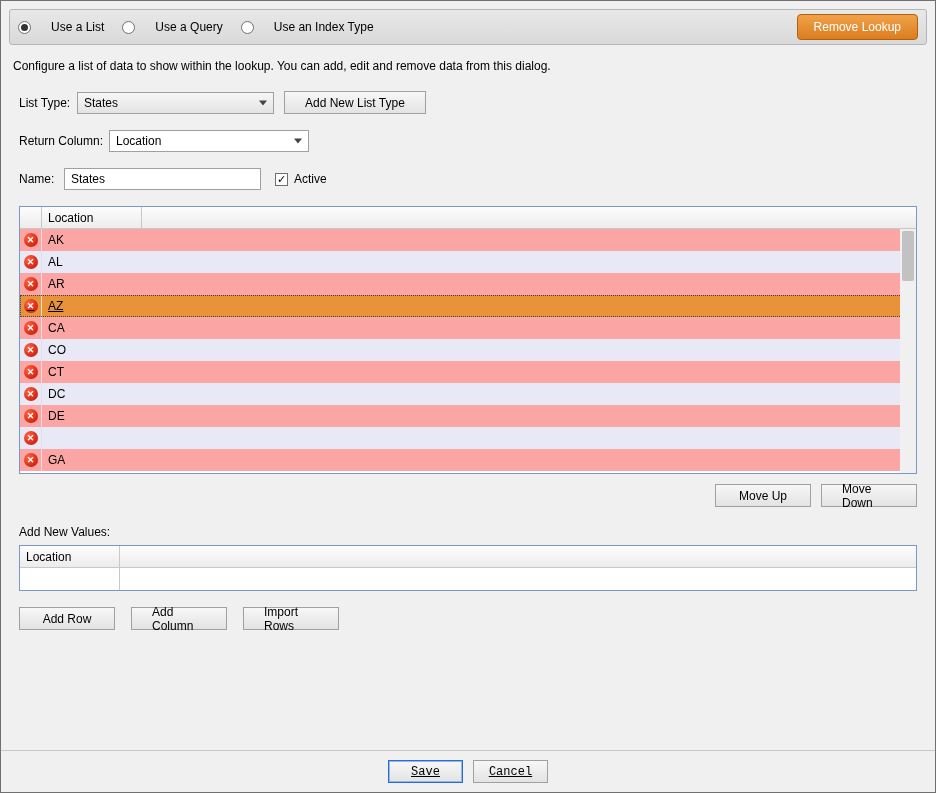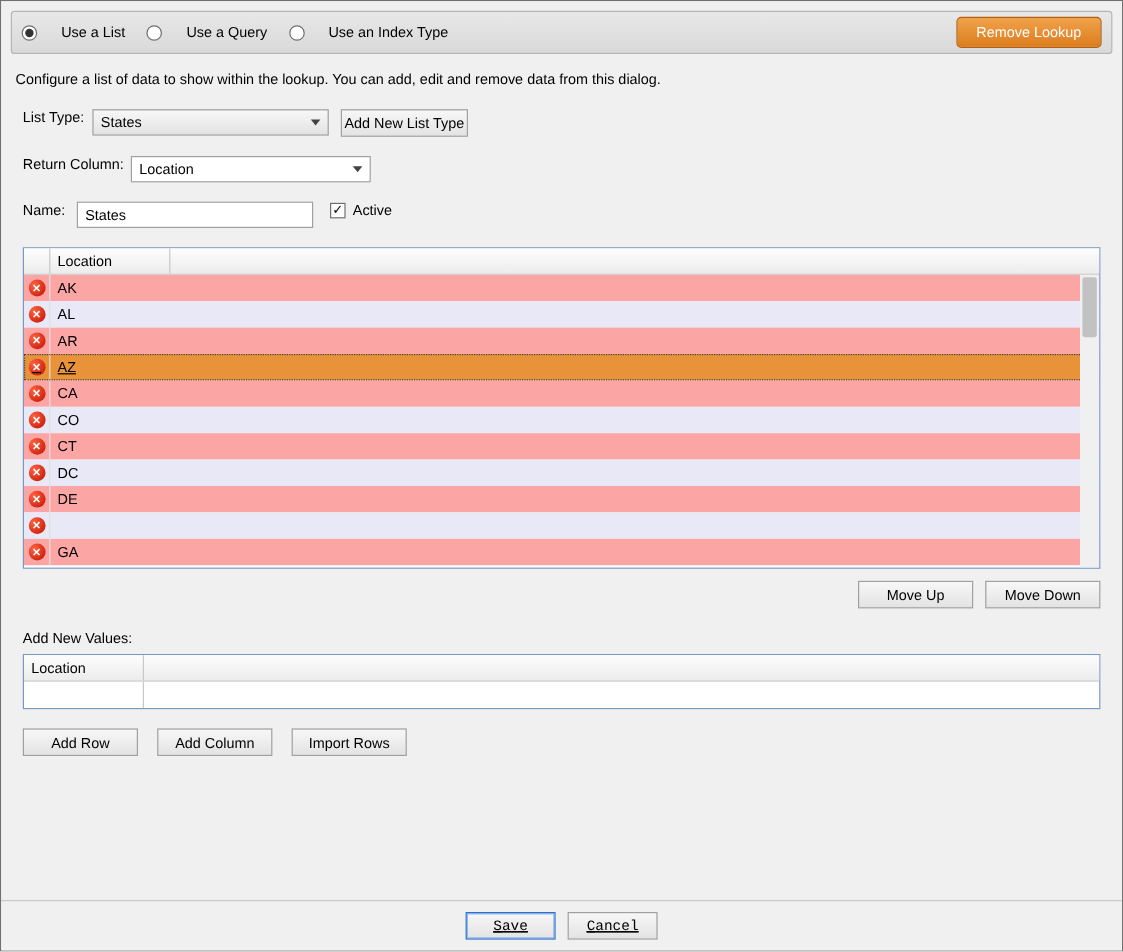--- a/index.html
+++ b/index.html
@@ -67,41 +67,41 @@
     height:26px; padding:0 16px;
     background: linear-gradient(#f0a24a,#dc7d1f);
     border:1px solid #b35f0d; border-radius:4px;
     color:#fff; font-size:12px;
     display:flex; align-items:center; cursor:pointer;
   }
 
   .desc { margin: 14px 4px 18px 4px; }
 
   .form-area { padding: 0 10px; }
-  .form-row { display:flex; align-items:flex-start; margin-bottom:16px; }
+  .form-row { display:flex; align-items:center; margin-bottom:16px; }
   .form-row label.lbl { width:85px; }
   .form-row.list-type label.lbl { width:58px; }
   .form-row.return-col label.lbl { width:90px; }
   .form-row.name label.lbl { width:45px; }
 
   .dropdown {
     height:22px; background:linear-gradient(#f7f7f7,#e3e3e3);
     border:1px solid #a0a0a0;
     display:flex; align-items:center; padding:0 6px; position:relative;
     cursor:pointer;
   }
   .dropdown .arrow {
     position:absolute; right:6px; top:50%; transform:translateY(-50%);
     width:0;height:0;border-left:4px solid transparent;border-right:4px solid transparent;border-top:5px solid #444;
   }
   .dd-list-type { width:197px; }
   .dd-return { width:200px; background:#fff; }
 
   .btn {
-    height:23px; padding:0 2px;
+    height:23px; padding:0 20px;
     background:linear-gradient(#f7f7f7,#e3e3e3);
     border:1px solid #a0a0a0;
     display:inline-flex; align-items:center; justify-content:center;
     cursor:pointer;
   }
 
   input.text {
     height:22px; border:1px solid #a0a0a0; background:#fff; padding:0 6px;
     font-family:inherit; font-size:12px;
   }

